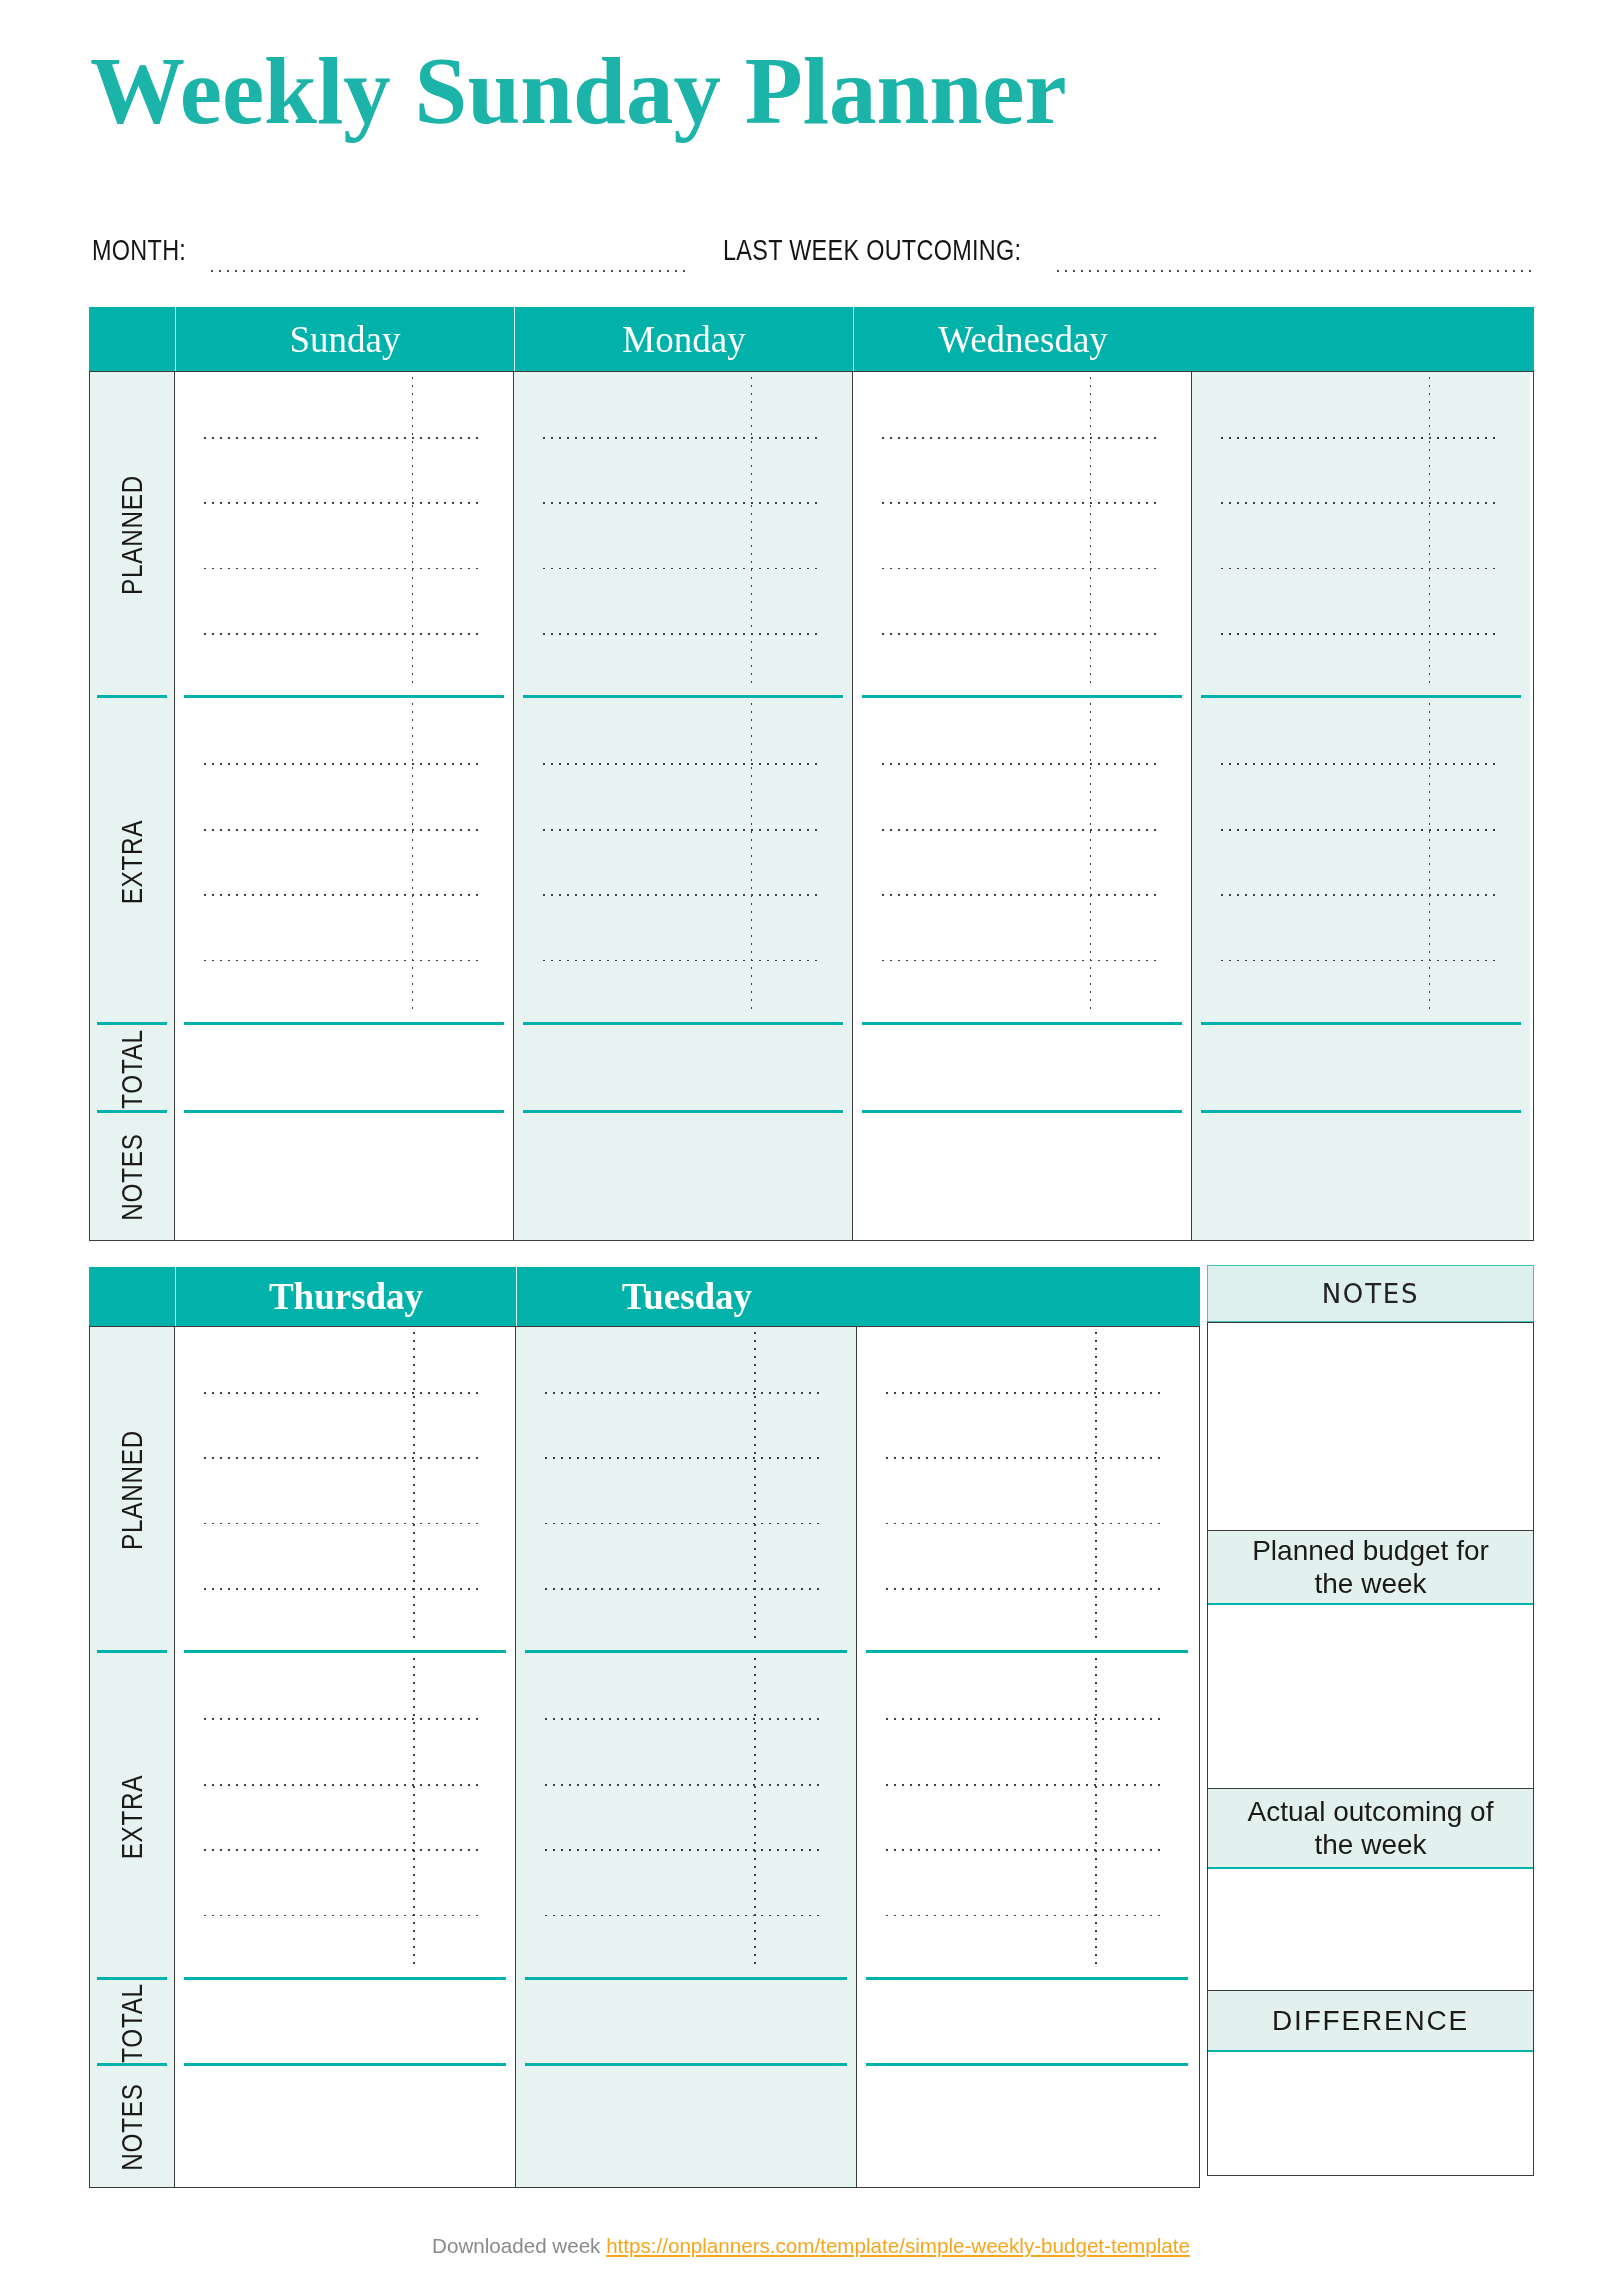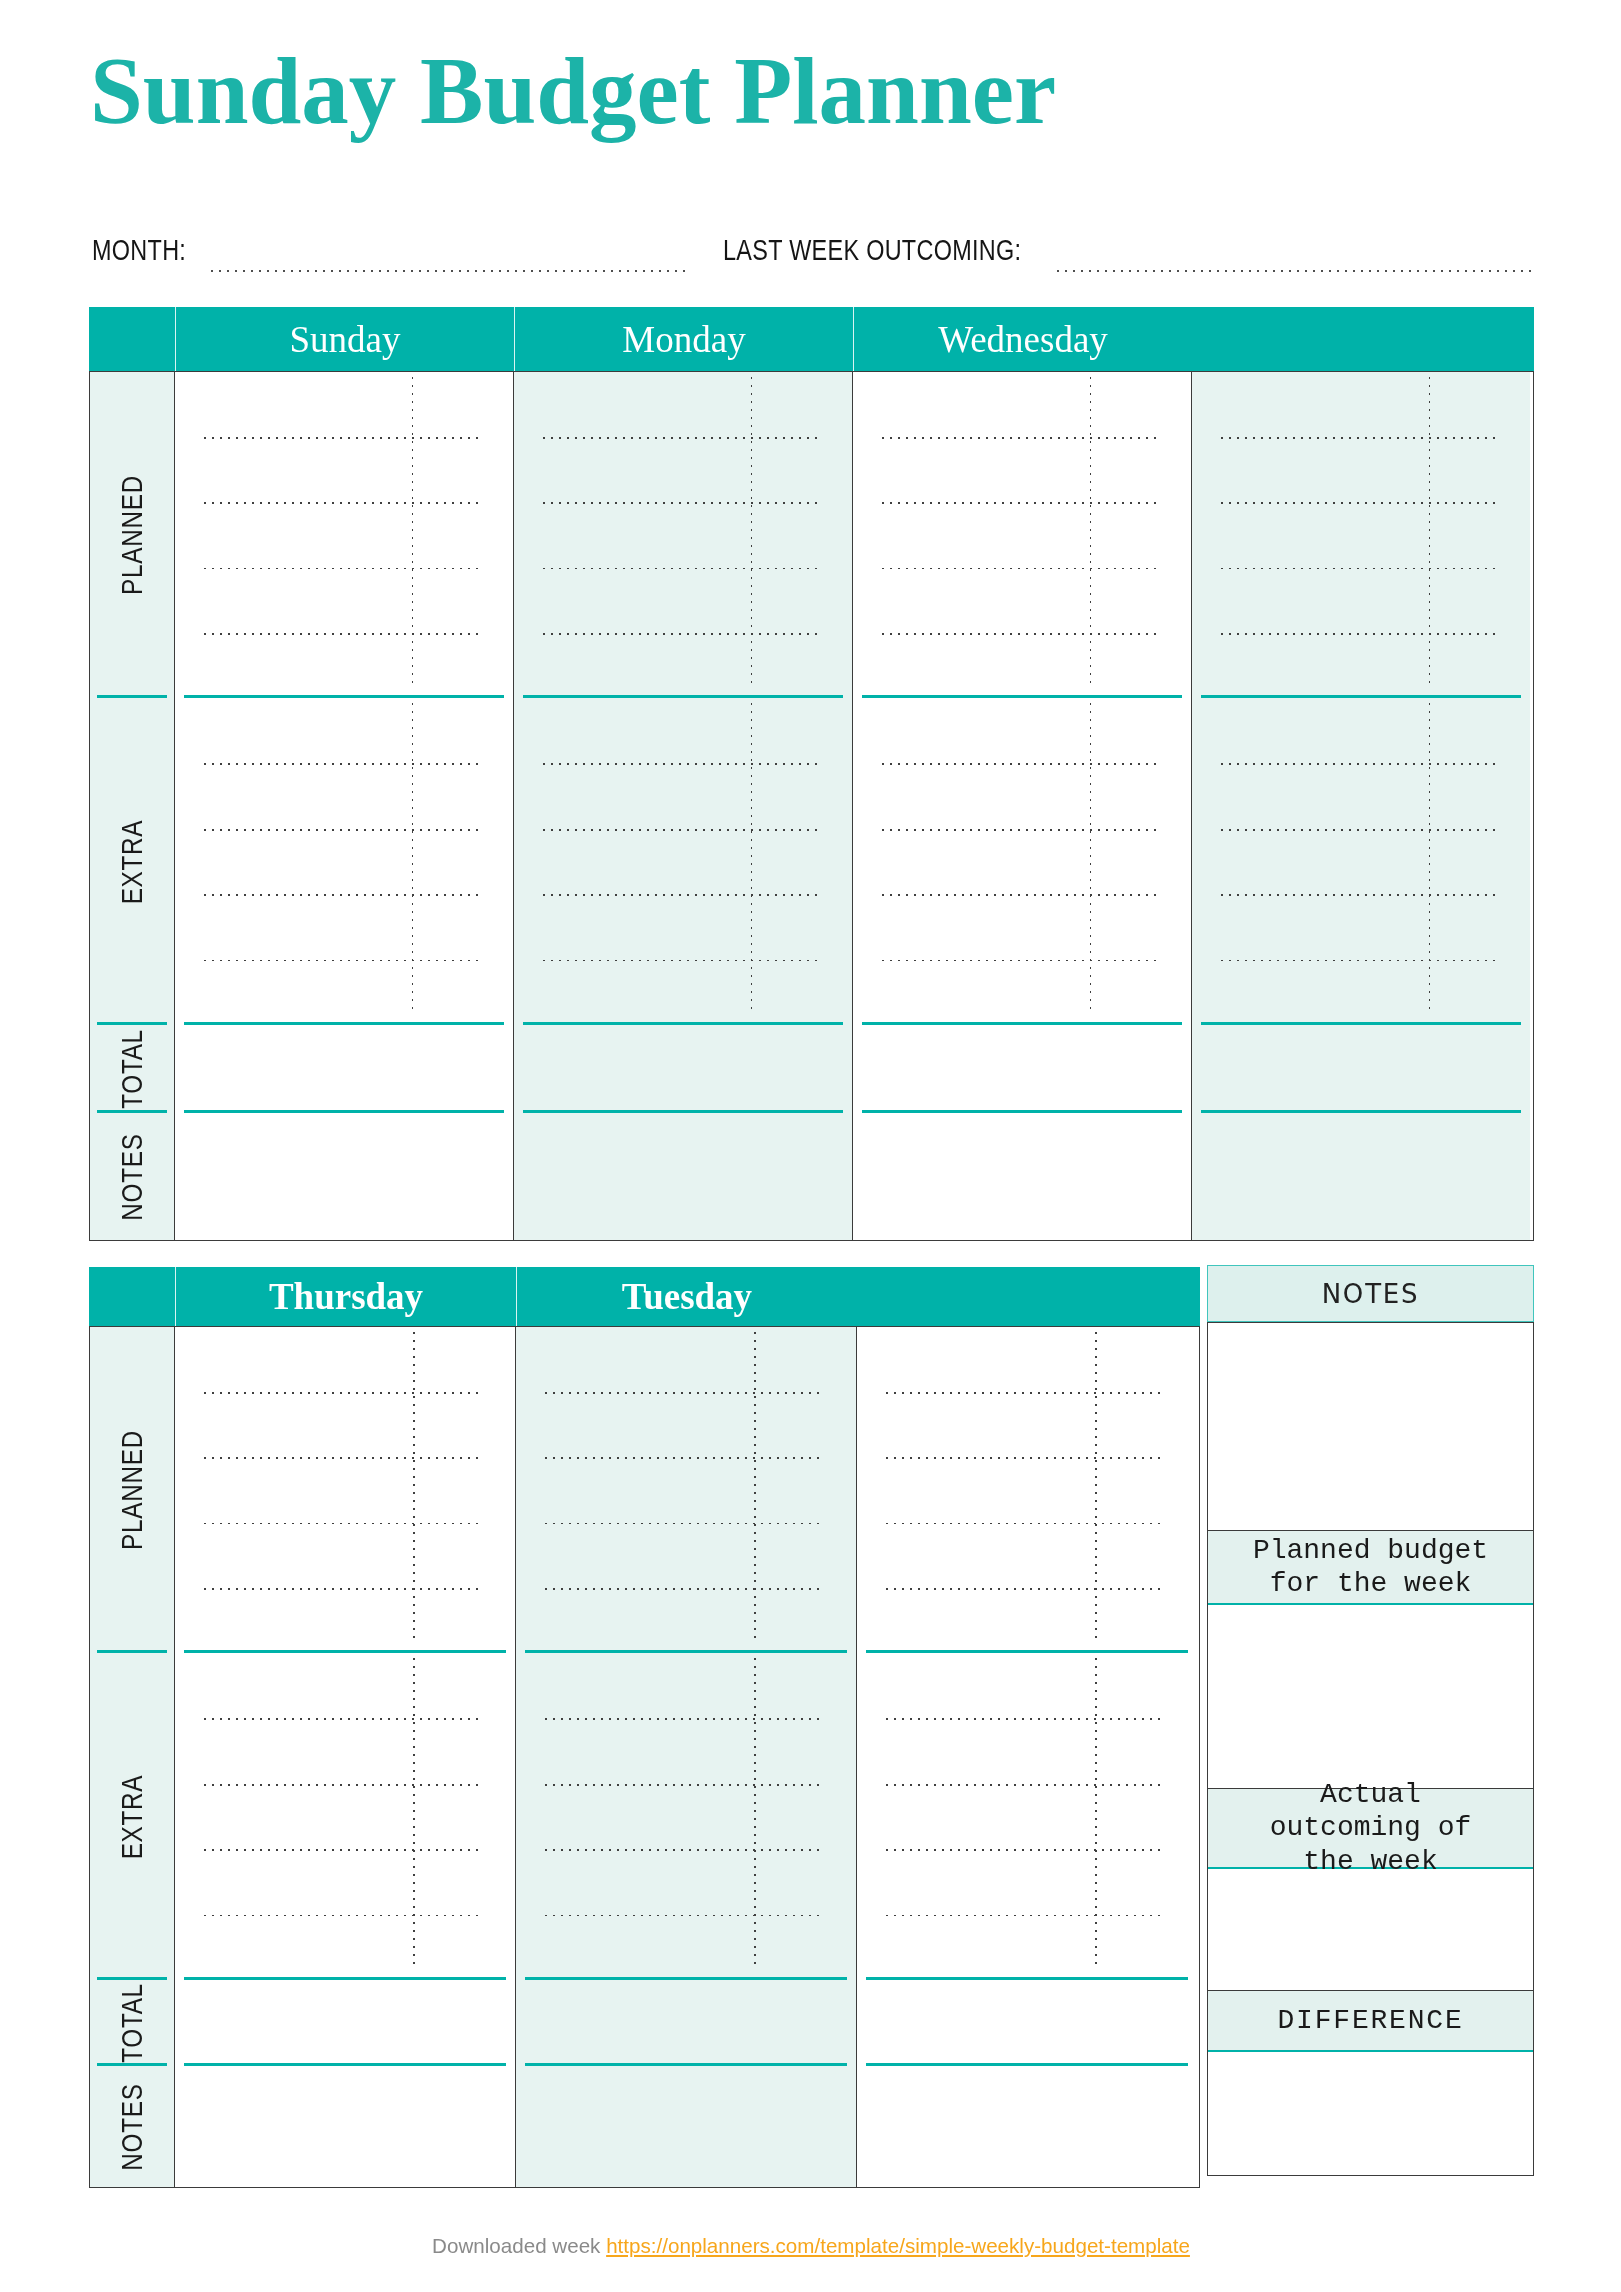--- a/index.html
+++ b/index.html
@@ -57,39 +57,39 @@
   .rlab span{transform:rotate(-90deg) scaleX(0.82);white-space:nowrap;font-size:29.6px;
              color:#1a1a1a;letter-spacing:0.9px;}
 
   
   .sb-header{position:absolute;left:1207px;top:1265px;width:327px;height:57px;
              background:#ddf0ed;border:1.8px solid #40c5bd;display:flex;align-items:center;
              justify-content:center;font-family:"DejaVu Sans",sans-serif;font-size:26px;
              letter-spacing:1.8px;color:#222;}
   .sb-box{position:absolute;left:1207px;top:1322px;width:327px;height:854px;
           border:1.8px solid #3b3b3b;display:flex;flex-direction:column;
-          font-family:Liberation Mono, monospace;background:#a3a3a3;}
+          font-family:Liberation Sans, sans-serif;background:#a3a3a3;}
   .sb-space{flex:none;background:#fff;}
   .sp1{height:207px;} .sp2{height:183px;} .sp3{height:121px;} .sp4{flex:1;}
   .sb-band{flex:none;background:#e3f1ee;border-top:1.8px solid #3b3b3b;
            border-bottom:2.7px solid #00b2a9;display:flex;align-items:center;justify-content:center;
            text-align:center;font-size:28px;color:#1a1a1a;line-height:1.18;}
   .b1{height:75px;} .b2{height:81px;} .b3{height:62px;letter-spacing:1.8px;}
   .sb-band .wrap{width:255px;}
 
   
   .footer{position:absolute;left:0;right:0;top:2234px;text-align:center;font-size:20.6px;color:#8a8a8a;}
   .footer a{color:#f7a61b;text-decoration:underline;}
 </style>
 </head>
 <body>
 
 <div class="page">
 
-  <div class="title">Sunday Budget Planner</div>
+  <div class="title">Weekly Sunday Planner</div>
 
   <div class="field-label" style="left:92px;">
     <span class="cond">MONTH:</span>
   </div>
   <div class="dot-h month-line"></div>
 
   <div class="field-label" style="left:723px;">
     <span class="cond">LAST WEEK OUTCOMING:</span>
   </div>
   <div class="dot-h lw-line"></div>

